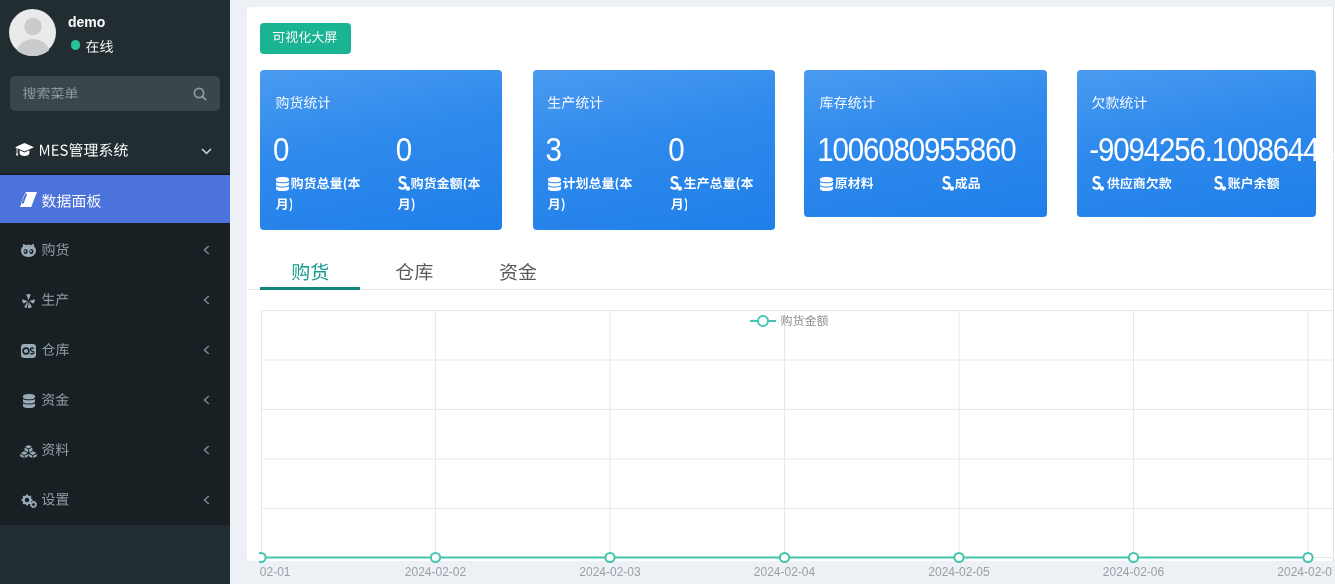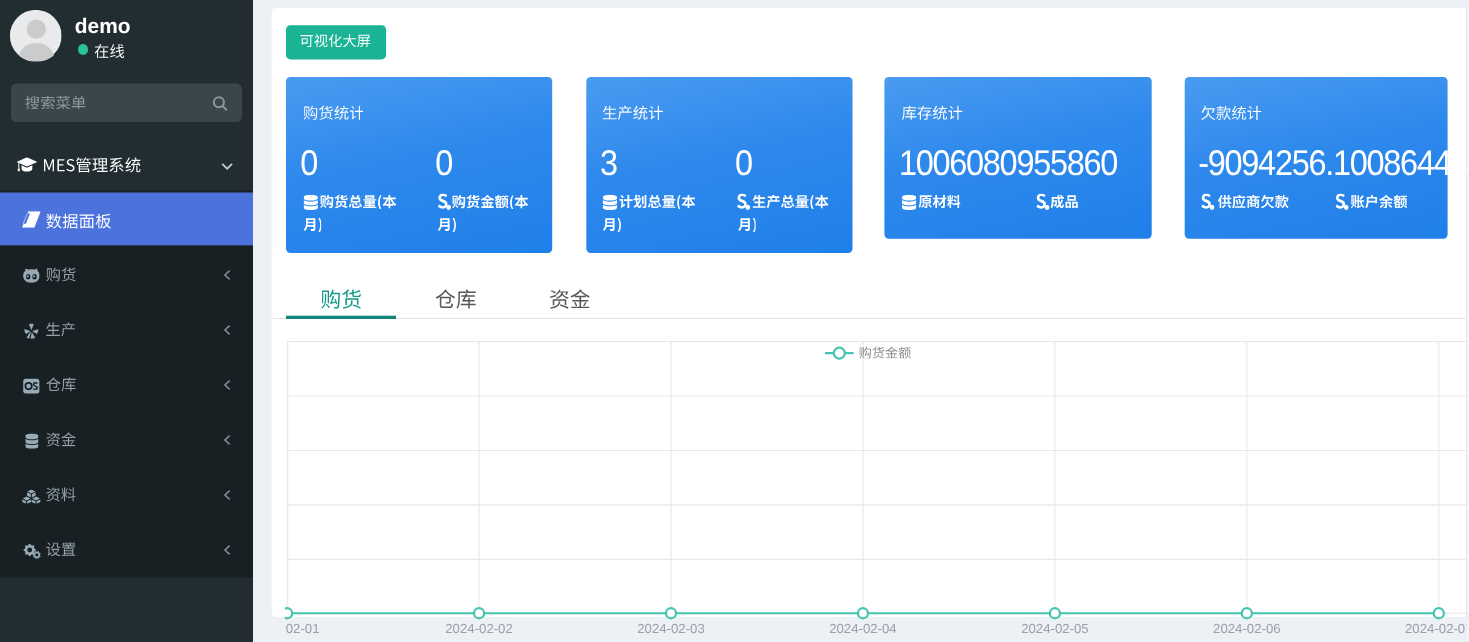--- a/index.html
+++ b/index.html
@@ -57,21 +57,21 @@
 </defs>
   </svg>
 <div id="sidebar"></div>
 <div id="submenu"></div>
 <div id="active"></div>
 <svg class="g" style="left:9px;top:9px" width="47" height="47" viewBox="0 0 47 47">
 <circle cx="23.5" cy="23.5" r="23.5" fill="#e9eaeb"></circle>
 <circle cx="24" cy="17.5" r="8.8" fill="#c9cbcd"></circle>
 <path d="M24 30 C15 30 9.5 35.5 8 41.5 C12 45 17.5 47 24 47 C30.5 47 36 45 40 41.5 C38.5 35.5 33 30 24 30 Z" fill="#c9cbcd"></path>
 </svg>
-<div class="t" style="left:68px;top:14px;font-size:19px;font-weight:bold;color:#fff">demo</div>
+<div class="t" style="left:68px;top:14px;font-size:14px;font-weight:bold;color:#fff">demo</div>
 <div class="dot" style="left:70.8px;top:40.3px"></div>
 <svg class="g" style="left:86px;top:39.7px" width="26.95" height="12.87" viewBox="0 0 26.95 12.87" preserveAspectRatio="none">
     <use href="#t_zx" fill="#fdfdfd"></use>
   </svg>
 <div class="sbox"></div>
 <svg class="g" style="left:23px;top:86.5px" width="54.74" height="12.92" viewBox="0 0 54.74 12.92" preserveAspectRatio="none">
     <use href="#t_ss" fill="#8e979e"></use>
   </svg>
 <svg class="g" style="left:192.5px;top:87px" width="14" height="14" viewBox="0 0 14 14" fill="none">
 <circle cx="6" cy="6" r="4.6" stroke="#8e979e" stroke-width="1.8"></circle>

